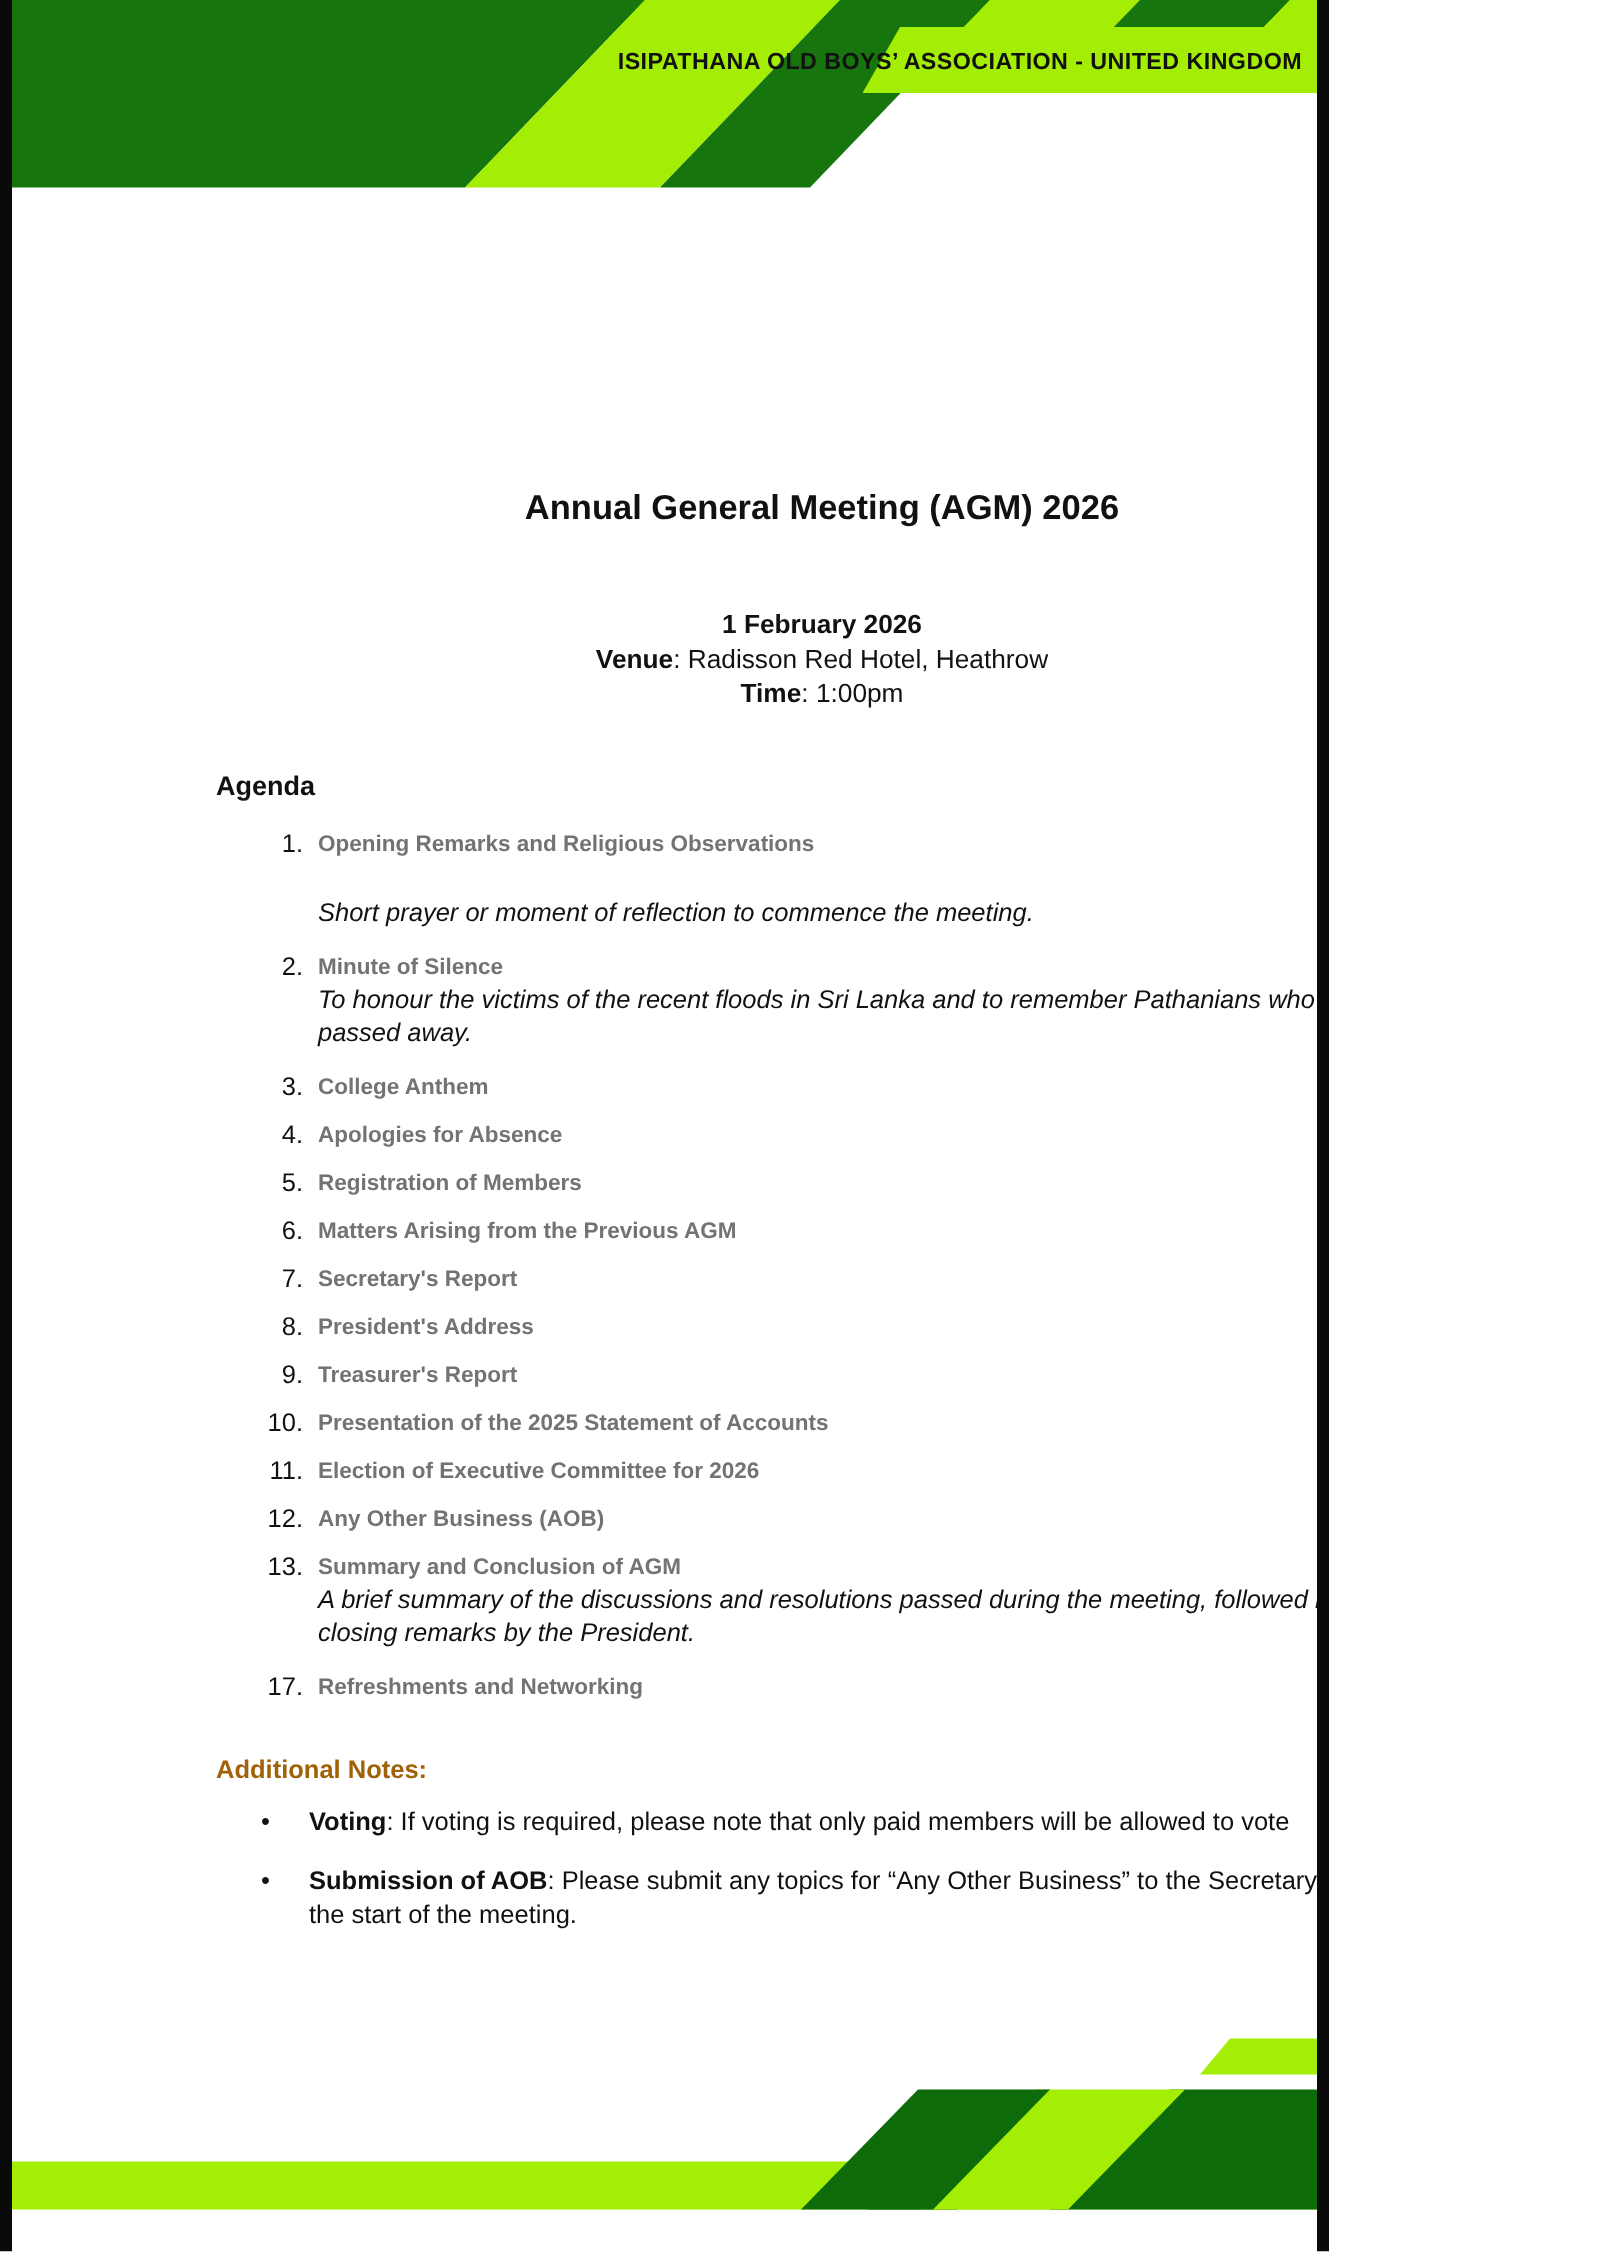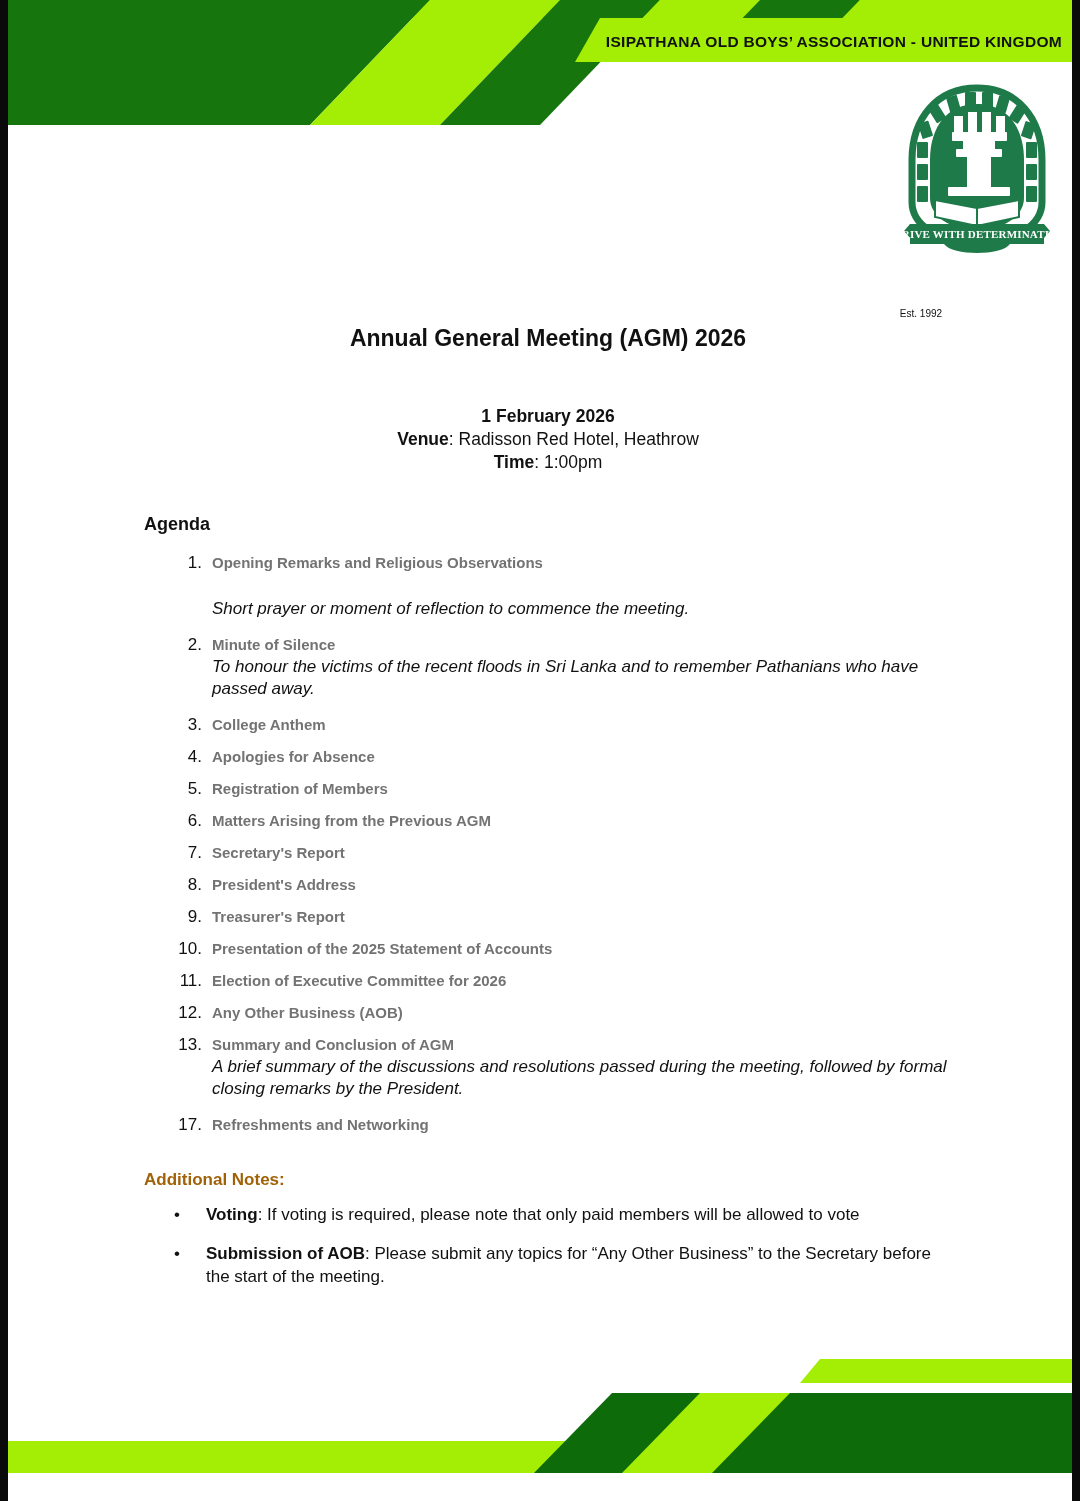--- a/index.html
+++ b/index.html
@@ -7,21 +7,21 @@
     padding: 0;
     background: #ffffff;
   }
   body {
     font-family: "Liberation Sans", sans-serif;
     -webkit-font-smoothing: antialiased;
   }
 
   #page {
     position: relative;
-    width: 1080px;
+    width: 886px;
     height: 1501px;
     background: #ffffff;
     overflow: hidden;
     box-sizing: border-box;
     border-left: 8px solid #0a0a0a;
     border-right: 8px solid #0a0a0a;
   }
 
   
   .art {

